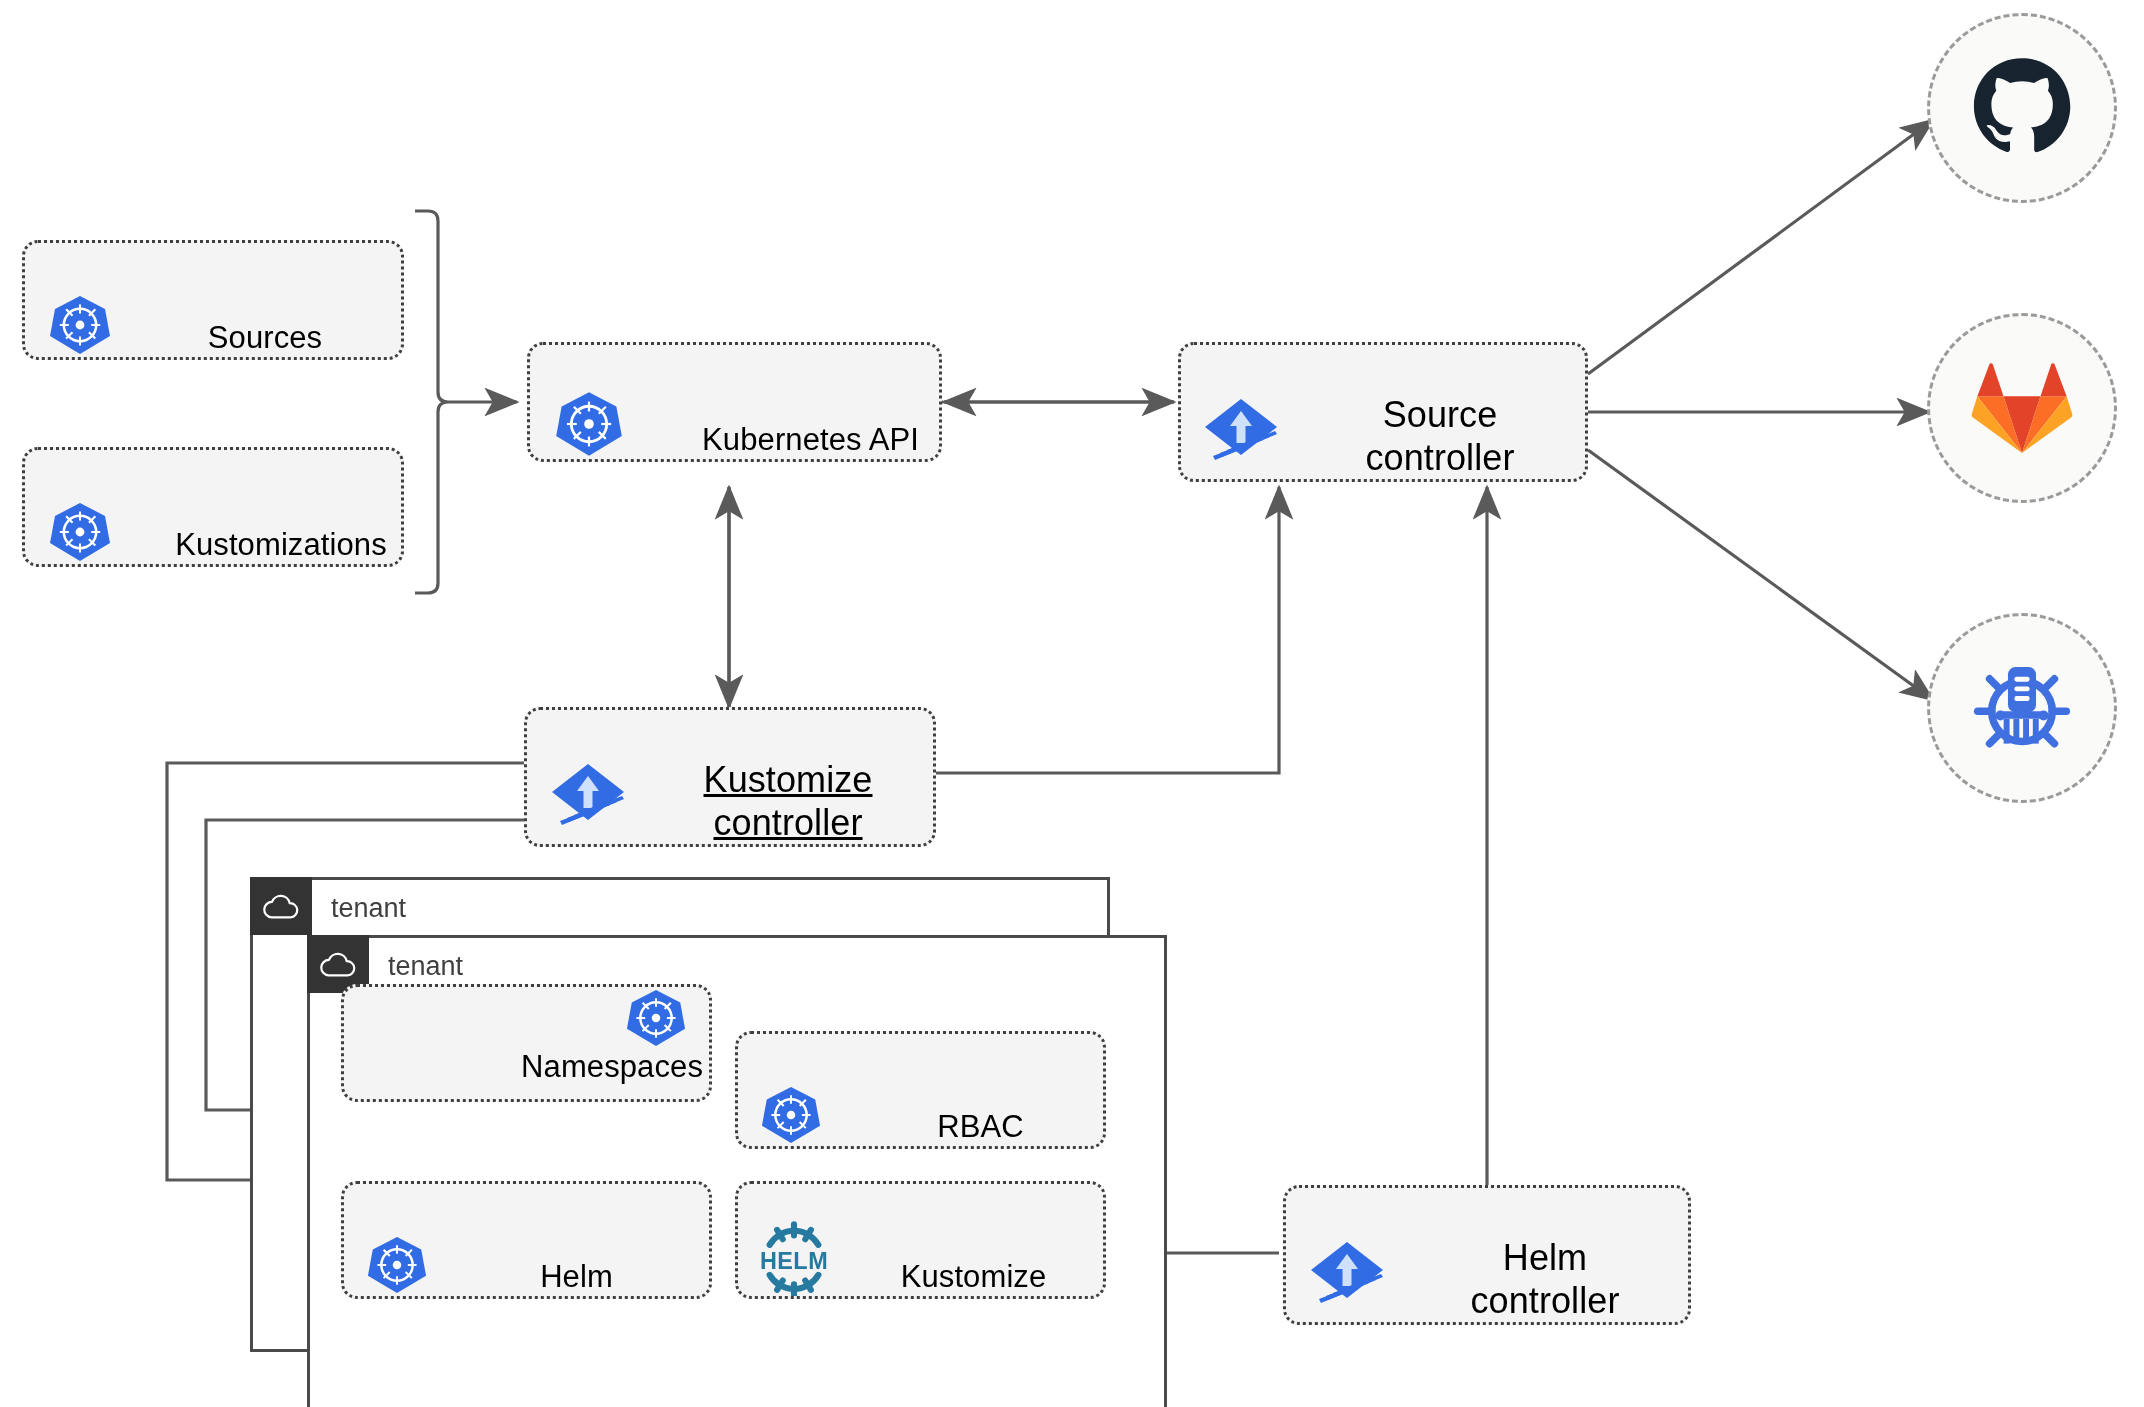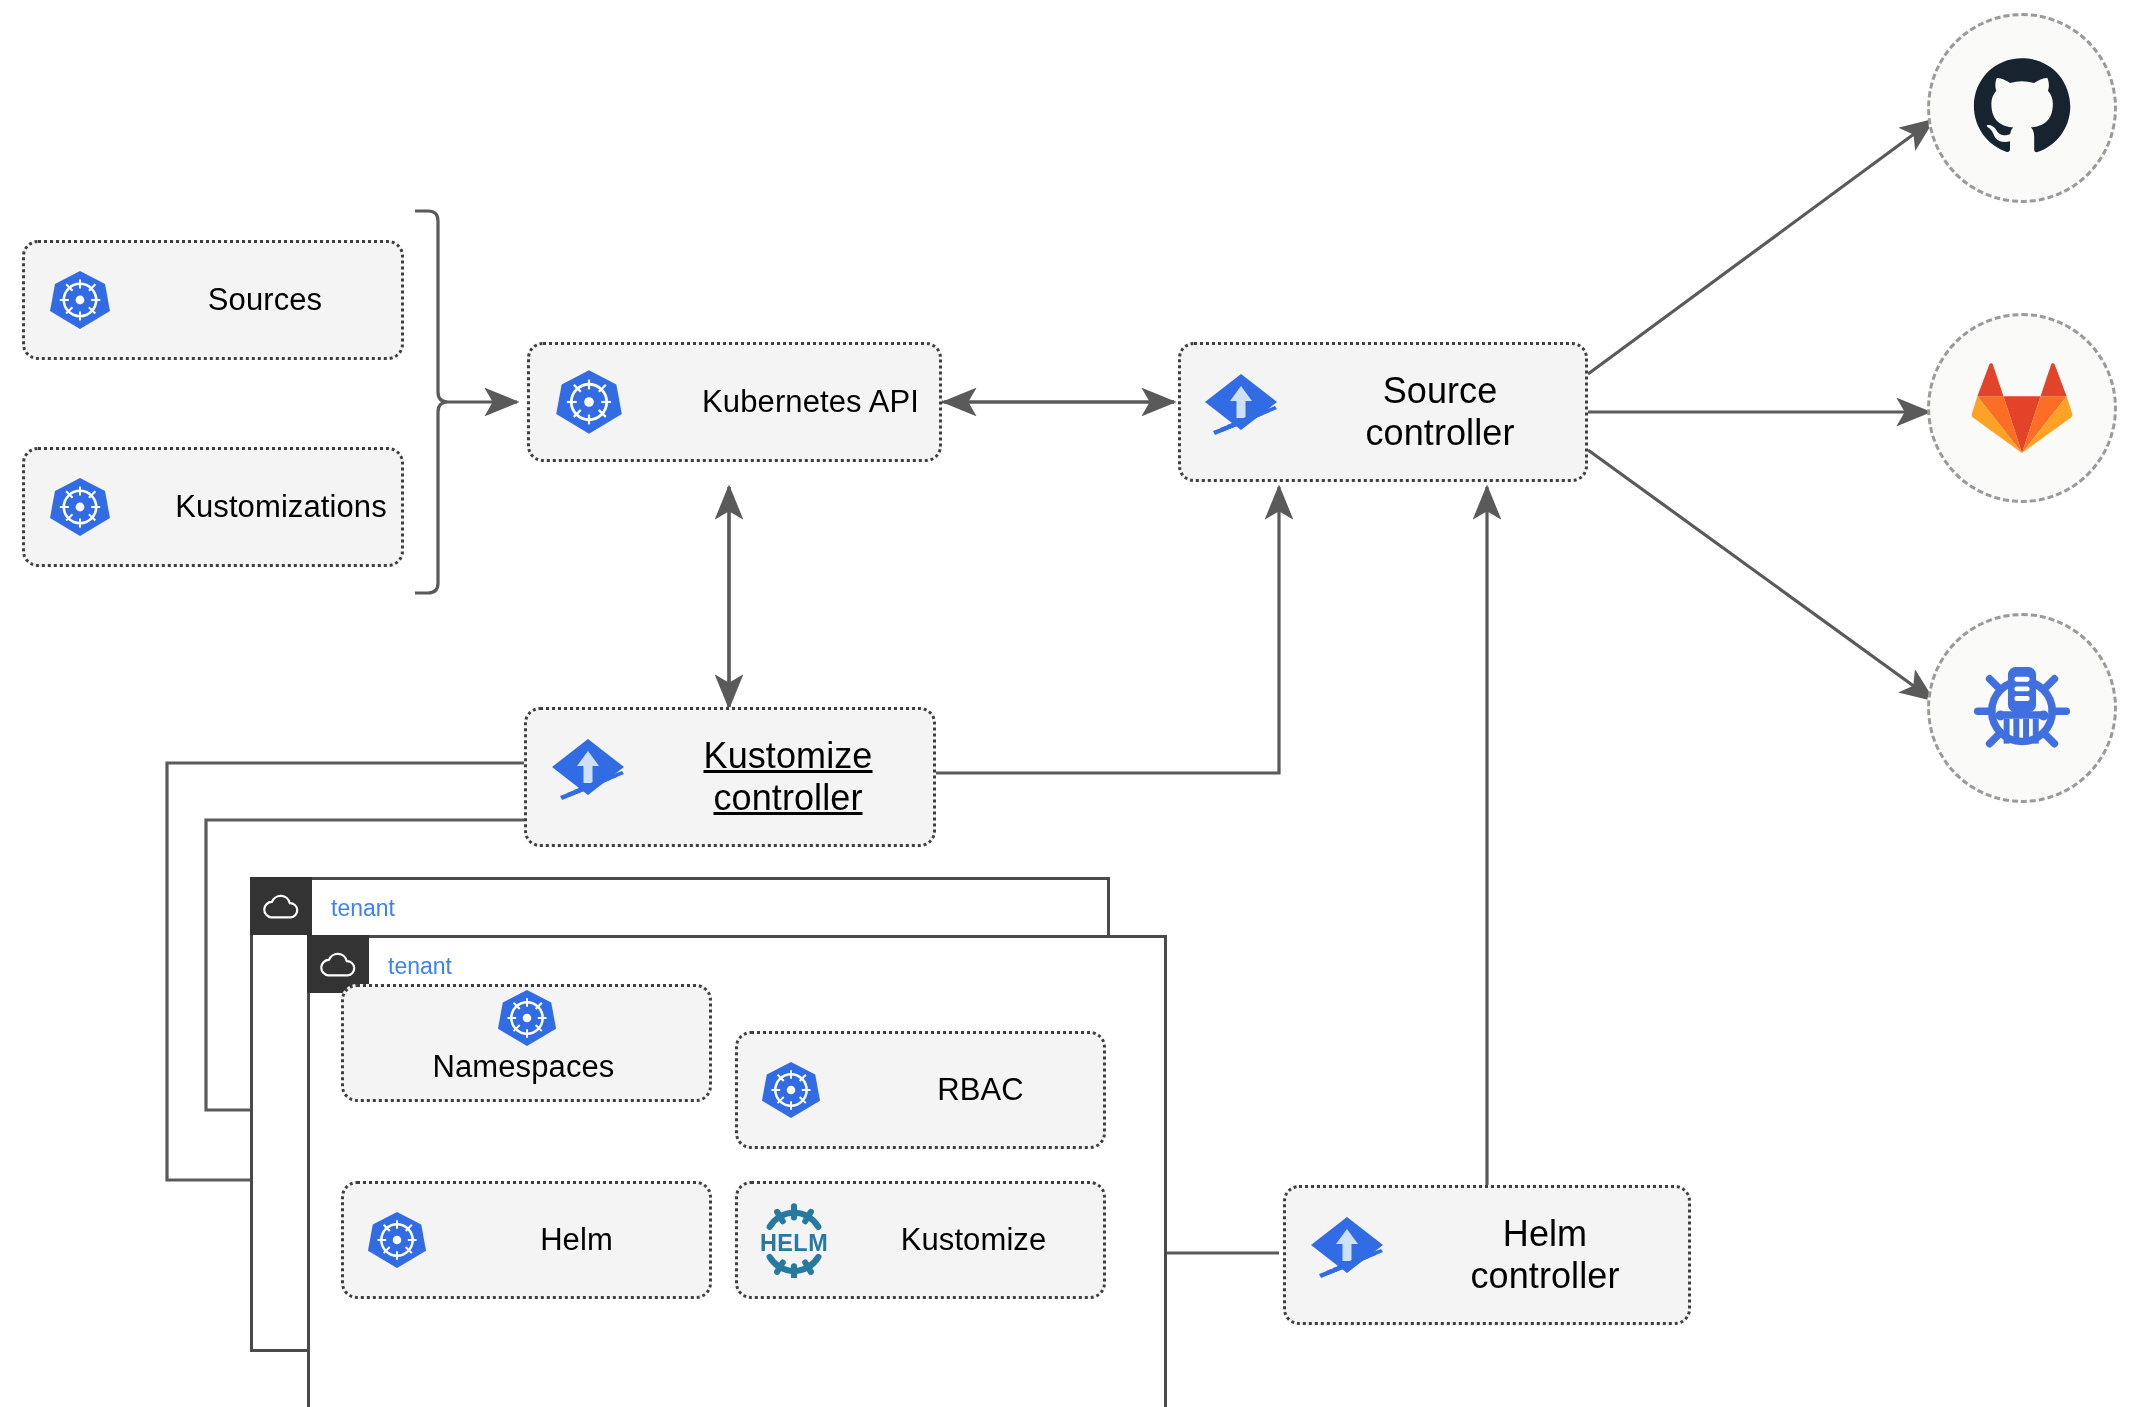--- a/index.html
+++ b/index.html
@@ -7,21 +7,21 @@
   #stage{position:relative;width:2144px;height:1407px;background:#fff;overflow:hidden;}
   #wires{position:absolute;left:0;top:0;width:2144px;height:1407px;pointer-events:none;}
 
   
   .node{
     position:absolute;
     background:#f4f4f4;
     border:3px dotted #3f3f3f;
     border-radius:16px;
     display:flex;
-    align-items:center;
+    align-items:flex-end;
     box-sizing:border-box;
     z-index:5;
   }
   .node .ico{flex:0 0 auto;display:flex;align-items:center;justify-content:center;}
   .node .lbl{
     flex:1 1 auto;text-align:center;color:#000;
     font-size:31px;line-height:1.18;letter-spacing:.1px;
     padding-right:6px;
   }
   .node.two-line .lbl{font-size:36px;}
@@ -46,21 +46,21 @@
     z-index:4;
   }
   .tenant .tab{
     position:absolute;left:-3px;top:-3px;height:58px;
     display:flex;align-items:center;
     background:#333333;color:#fff;
     padding:0 12px;
   }
   .tenant .tabtxt{
     position:absolute;top:-3px;height:62px;display:flex;align-items:center;
-    font-size:23px;color:#3b82f6;
+    font-size:27px;color:#404040;
   }
   .tenant-inner{z-index:6;}
 
   svg.iconsvg{display:block;}
 </style>
 </head>
 <body>
 
 <div id="stage">
 

